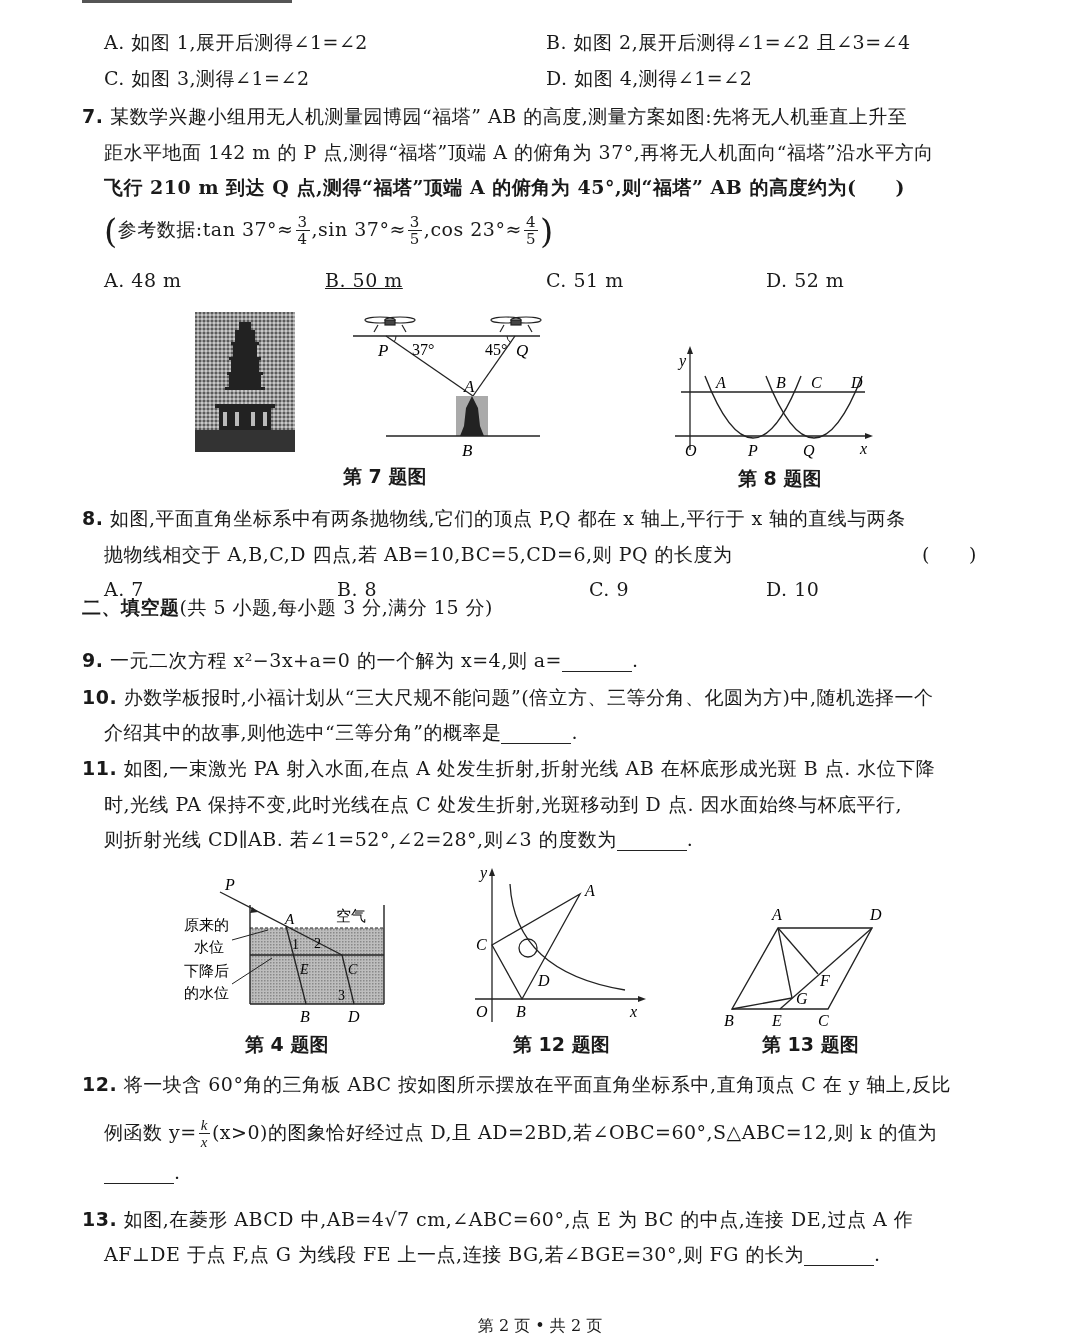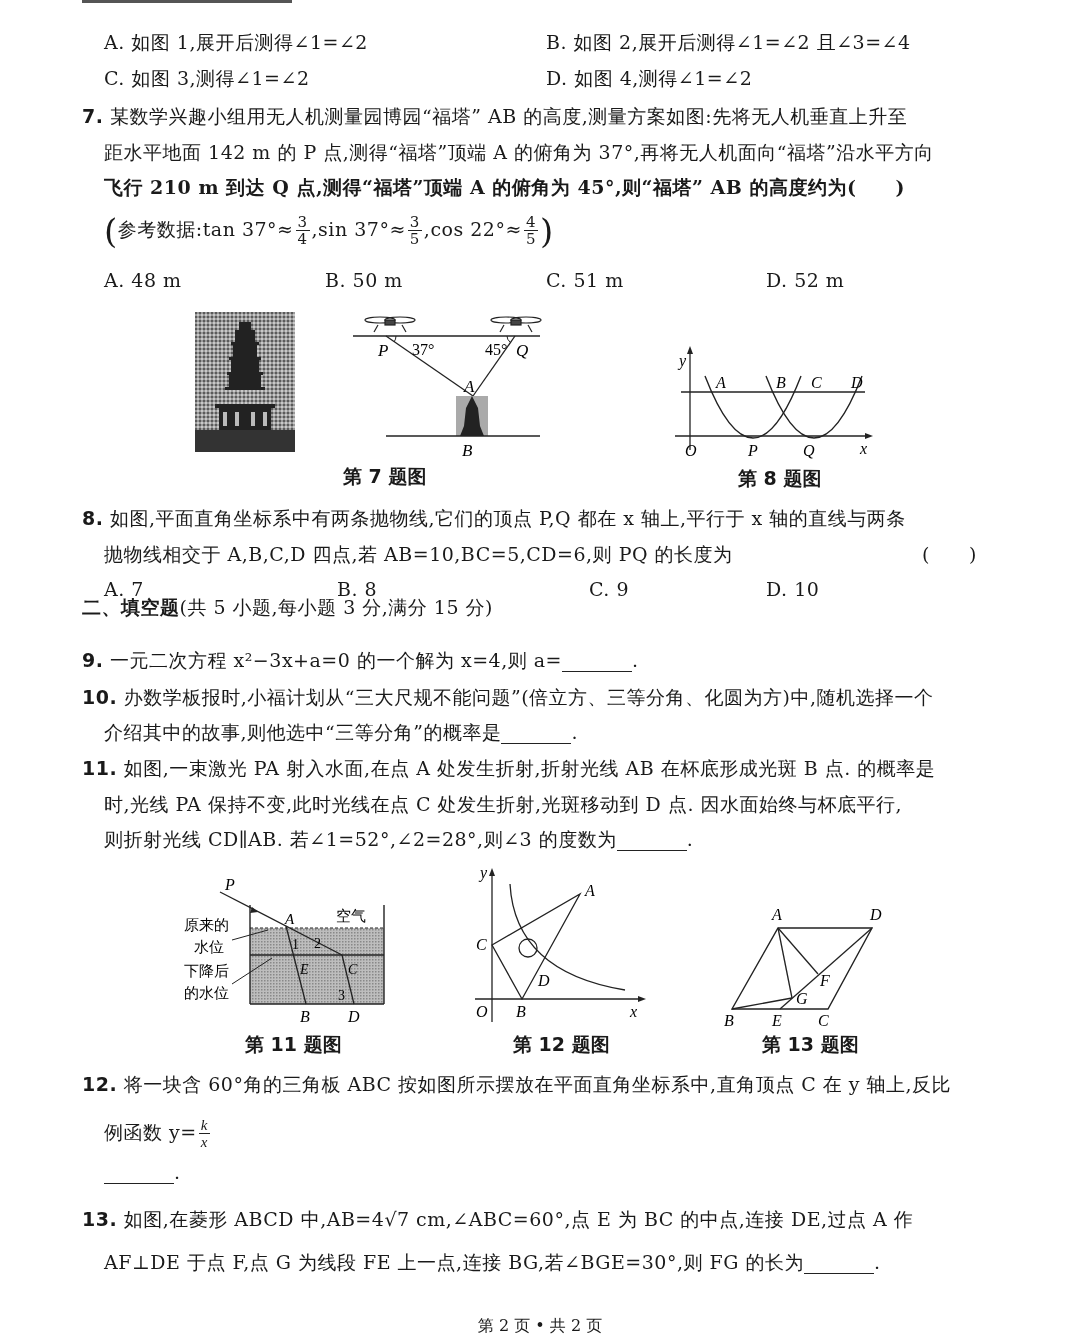--- a/index.html
+++ b/index.html
@@ -31,24 +31,24 @@
 <div class="line" style="left:104px; top:66px;">C. 如图 3,测得∠1=∠2</div>
 <div class="line" style="left:546px; top:66px;">D. 如图 4,测得∠1=∠2</div>
 
 <div class="line" style="left:82px; top:104px;">
   <span class="num">7.</span>
   <span>某数学兴趣小组用无人机测量园博园“福塔” AB 的高度,测量方案如图:先将无人机垂直上升至</span>
 </div>
 <div class="line" style="left:104px; top:140px;">距水平地面 142 m 的 P 点,测得“福塔”顶端 A 的俯角为 37°,再将无人机面向“福塔”沿水平方向</div>
 <div class="line" style="left:104px; top:175px;font-weight:bold;">飞行 210 m 到达 Q 点,测得“福塔”顶端 A 的俯角为 45°,则“福塔” AB 的高度约为(　　)</div>
 <div class="line" style="left:104px; top:214px;">
-  <span class="paren">(</span><span>参考数据:tan 37°≈</span><span class="frac"><span class="top">3</span><span>4</span></span><span>,sin 37°≈</span><span class="frac"><span class="top">3</span><span>5</span></span><span>,cos 22°≈</span><span class="frac"><span class="top">4</span><span>5</span></span><span class="paren">)</span>
+  <span class="paren">(</span><span>参考数据:tan 37°≈</span><span class="frac"><span class="top">3</span><span>4</span></span><span>,sin 37°≈</span><span class="frac"><span class="top">3</span><span>5</span></span><span>,cos 23°≈</span><span class="frac"><span class="top">4</span><span>5</span></span><span class="paren">)</span>
 </div>
 <div class="line" style="left:104px; top:268px;">A. 48 m</div>
-<div class="line" style="left:325px; top:268px;">B. 50 m</div>
+<div class="line" style="left:325px; top:268px;text-decoration:underline;">B. 50 m</div>
 <div class="line" style="left:546px; top:268px;">C. 51 m</div>
 <div class="line" style="left:766px; top:268px;">D. 52 m</div>
 
 <div class="fig" style="left:195px; top:312px; width:100px; height:140px;">
   <svg width="100" height="140" viewBox="0 0 100 140">
     <defs>
       <pattern id="noise" width="4" height="4" patternUnits="userSpaceOnUse">
         <rect width="4" height="4" fill="#9a9a9a"></rect>
         <rect width="2" height="2" fill="#5a5a5a"></rect>
         <rect x="2" y="2" width="2" height="2" fill="#c8c8c8"></rect>
@@ -157,21 +157,21 @@
 <div class="line" style="left:82px; top:685px;">
   <span class="num">10.</span>
   <span>办数学板报时,小福计划从“三大尺规不能问题”(倍立方、三等分角、化圆为方)中,随机选择一个</span>
 </div>
 <div class="line" style="left:104px; top:720px;">
   <span>介绍其中的故事,则他选中“三等分角”的概率是</span><span class="blank"></span><span>.</span>
 </div>
 
 <div class="line" style="left:82px; top:756px;">
   <span class="num">11.</span>
-  <span>如图,一束激光 PA 射入水面,在点 A 处发生折射,折射光线 AB 在杯底形成光斑 B 点. 的概率是</span>
+  <span>如图,一束激光 PA 射入水面,在点 A 处发生折射,折射光线 AB 在杯底形成光斑 B 点. 水位下降</span>
 </div>
 <div class="line" style="left:104px; top:792px;">时,光线 PA 保持不变,此时光线在点 C 处发生折射,光斑移动到 D 点. 因水面始终与杯底平行,</div>
 <div class="line" style="left:104px; top:827px;">
   <span>则折射光线 CD∥AB. 若∠1=52°,∠2=28°,则∠3 的度数为</span><span class="blank"></span><span>.</span>
 </div>
 
 <div class="fig" style="left:180px; top:872px; width:240px; height:150px;">
   <svg width="240" height="150" viewBox="0 0 240 150">
     <defs>
       <pattern id="water" width="3" height="3" patternUnits="userSpaceOnUse">
@@ -200,21 +200,21 @@
     <text x="4" y="126" font-size="15" class="cn">的水位</text>
     <text x="112" y="77" font-size="14" style="font-style:normal">1</text>
     <text x="134" y="76" font-size="14" style="font-style:normal">2</text>
     <text x="120" y="102" font-size="14">E</text>
     <text x="168" y="102" font-size="14">C</text>
     <text x="158" y="128" font-size="14" style="font-style:normal">3</text>
     <text x="120" y="150" font-size="16">B</text>
     <text x="168" y="150" font-size="16">D</text>
   </svg>
 </div>
-<div class="caption" style="left:245px; top:1032px;">第 11 题图</div>
+<div class="caption" style="left:245px; top:1032px;">第 4 题图</div>
 
 <div class="fig" style="left:470px; top:862px; width:180px; height:165px;">
   <svg width="180" height="165" viewBox="0 0 180 165">
     <line x1="22" y1="160" x2="22" y2="12" stroke="#222" stroke-width="1.3"></line>
     <polygon points="22,6 19,14 25,14" fill="#222"></polygon>
     <line x1="5" y1="137" x2="170" y2="137" stroke="#222" stroke-width="1.3"></line>
     <polygon points="176,137 168,134 168,140" fill="#222"></polygon>
     <path d="M40 22 Q45 110 155 128" stroke="#222" fill="none" stroke-width="1.3"></path>
     <polygon points="22,83 110,32 52,137" fill="none" stroke="#222" stroke-width="1.3"></polygon>
     <circle cx="58" cy="86" r="9" fill="none" stroke="#222" stroke-width="1.3"></circle>
@@ -245,27 +245,27 @@
     <text x="98" y="126" font-size="16">C</text>
   </svg>
 </div>
 <div class="caption" style="left:762px; top:1032px;">第 13 题图</div>
 
 <div class="line" style="left:82px; top:1072px;">
   <span class="num">12.</span>
   <span>将一块含 60°角的三角板 ABC 按如图所示摆放在平面直角坐标系中,直角顶点 C 在 y 轴上,反比</span>
 </div>
 <div class="line" style="left:104px; top:1117px;">
-  <span>例函数 y=</span><span class="frac"><span class="top it">k</span><span class="it">x</span></span>
+  <span>例函数 y=</span><span class="frac"><span class="top it">k</span><span class="it">x</span></span><span>(x&gt;0)的图象恰好经过点 D,且 AD=2BD,若∠OBC=60°,S△ABC=12,则 k 的值为</span>
 </div>
 <div class="line" style="left:104px; top:1160px;">
   <span class="blank"></span><span>.</span>
 </div>
 
 <div class="line" style="left:82px; top:1207px;">
   <span class="num">13.</span>
   <span>如图,在菱形 ABCD 中,AB=4√7 cm,∠ABC=60°,点 E 为 BC 的中点,连接 DE,过点 A 作</span>
 </div>
-<div class="line" style="left:104px; top:1242px;margin-top:8px;">
+<div class="line" style="left:104px; top:1242px;">
   <span>AF⊥DE 于点 F,点 G 为线段 FE 上一点,连接 BG,若∠BGE=30°,则 FG 的长为</span><span class="blank"></span><span>.</span>
 </div>
 
 <div class="footer">第 2 页 • 共 2 页</div>
 
 </body></html>

